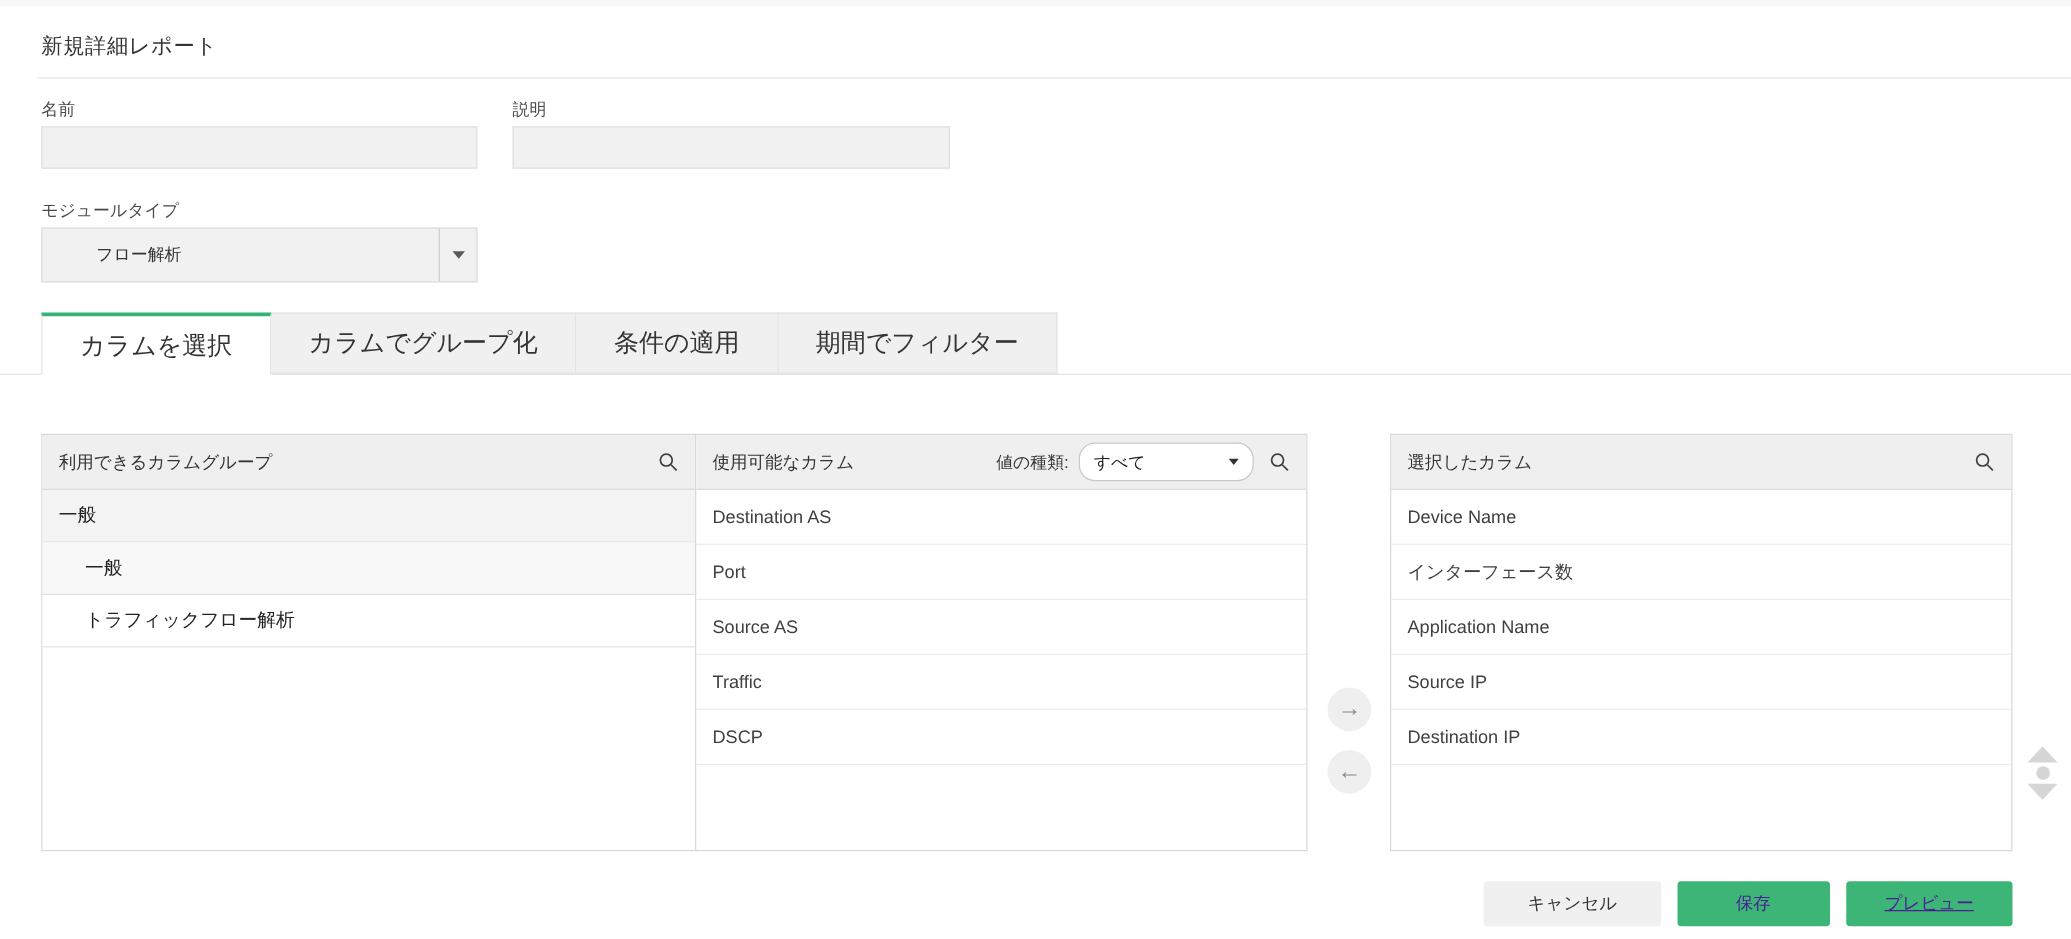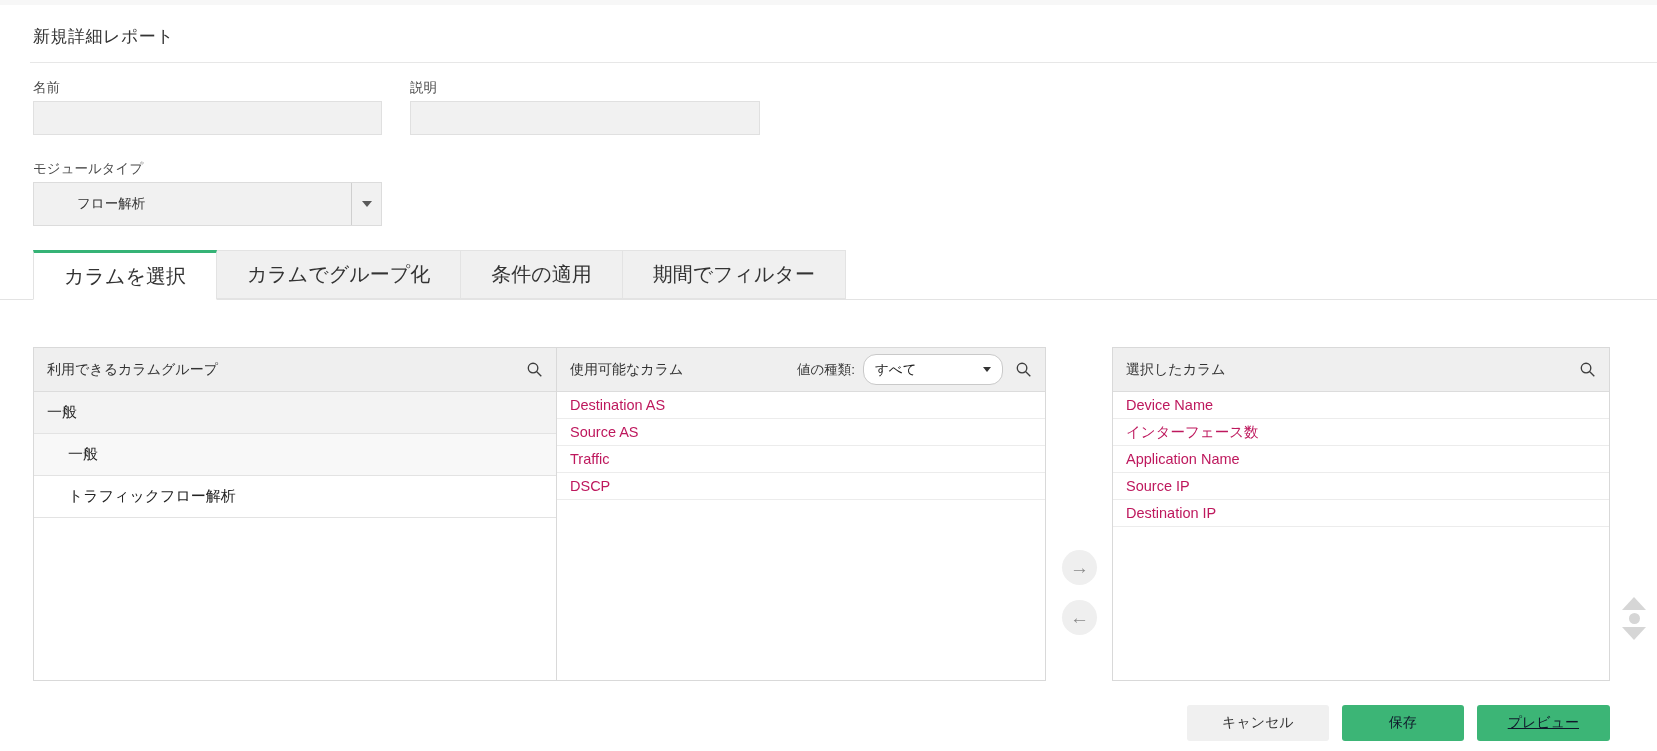--- a/index.html
+++ b/index.html
@@ -85,22 +85,22 @@
   }
   .panel-header .spacer { flex:1; }
   .search-btn { display:flex; align-items:center; cursor:pointer; background:none; border:none; padding:0; }
 
   .grp-row { height:42px; display:flex; align-items:center; font-size:15px; color:#222;
     border-bottom:1px solid #e3e3e3; cursor:pointer; }
   .grp-row.lvl0 { padding-left:13px; background:#f3f3f3; }
   .grp-row.lvl1 { padding-left:34px; background:#fff; }
   .grp-row.sel  { background:#f8f8f8; }
 
-  .col-row { height:27px; display:flex; align-items:center; padding-left:13px;
-    font-size:14.5px; color:#be185d; border-bottom:1px solid #ececec; cursor:pointer; }
+  .col-row { height:44px; display:flex; align-items:center; padding-left:13px;
+    font-size:14.5px; color:#404040; border-bottom:1px solid #ececec; cursor:pointer; }
 
   .vt-label { font-size:13.5px; color:#333; margin-right:8px; }
   .vt-select {
     width:140px; height:31px; background:#fff; border:1px solid #c9c9c9; border-radius:13px;
     display:flex; align-items:center; justify-content:space-between; padding:0 11px;
     font-size:13.5px; color:#222; margin-right:12px; cursor:pointer;
   }
 
   
   .xfer-btn {
@@ -125,21 +125,21 @@
   
   .footer {
     position:absolute; right:47px; top:705px; display:flex; gap:13px;
   }
   .btn {
     height:36px; border:none; border-radius:3px; font-size:14px; cursor:pointer;
     display:flex; align-items:center; justify-content:center; white-space:nowrap;
     font-family:inherit;
   }
   .btn-cancel { background:#f0f0f0; color:#333; padding:0 35px; }
-  .btn-green  { background:#3cb576; color:#0f172a; }
+  .btn-green  { background:#3cb576; color:#4c1d95; }
   .btn-save   { padding:0 47px; }
   .btn-preview{ padding:0 31px;text-decoration:underline; }
 </style>
 </head>
 <body>
 
 <div class="page">
 
   <div class="topstrip"></div>
 
@@ -195,20 +195,21 @@
           <span class="caret-down sm"></span>
         </div>
         <button class="search-btn">
           <svg width="17" height="17" viewBox="0 0 20 20">
             <circle cx="8.3" cy="8.3" r="5.6" fill="none" stroke="#3d3d3d" stroke-width="1.6"></circle>
             <line x1="12.7" y1="12.7" x2="18" y2="18" stroke="#3d3d3d" stroke-width="1.6"></line>
           </svg>
         </button>
       </div>
       <div class="col-row">Destination AS</div>
+      <div class="col-row">Port</div>
       <div class="col-row">Source AS</div>
       <div class="col-row">Traffic</div>
       <div class="col-row">DSCP</div>
     </div>
   </div>
 
   <button class="xfer-btn xfer-right">
     <span>→</span>
   </button>
   <button class="xfer-btn xfer-left">

